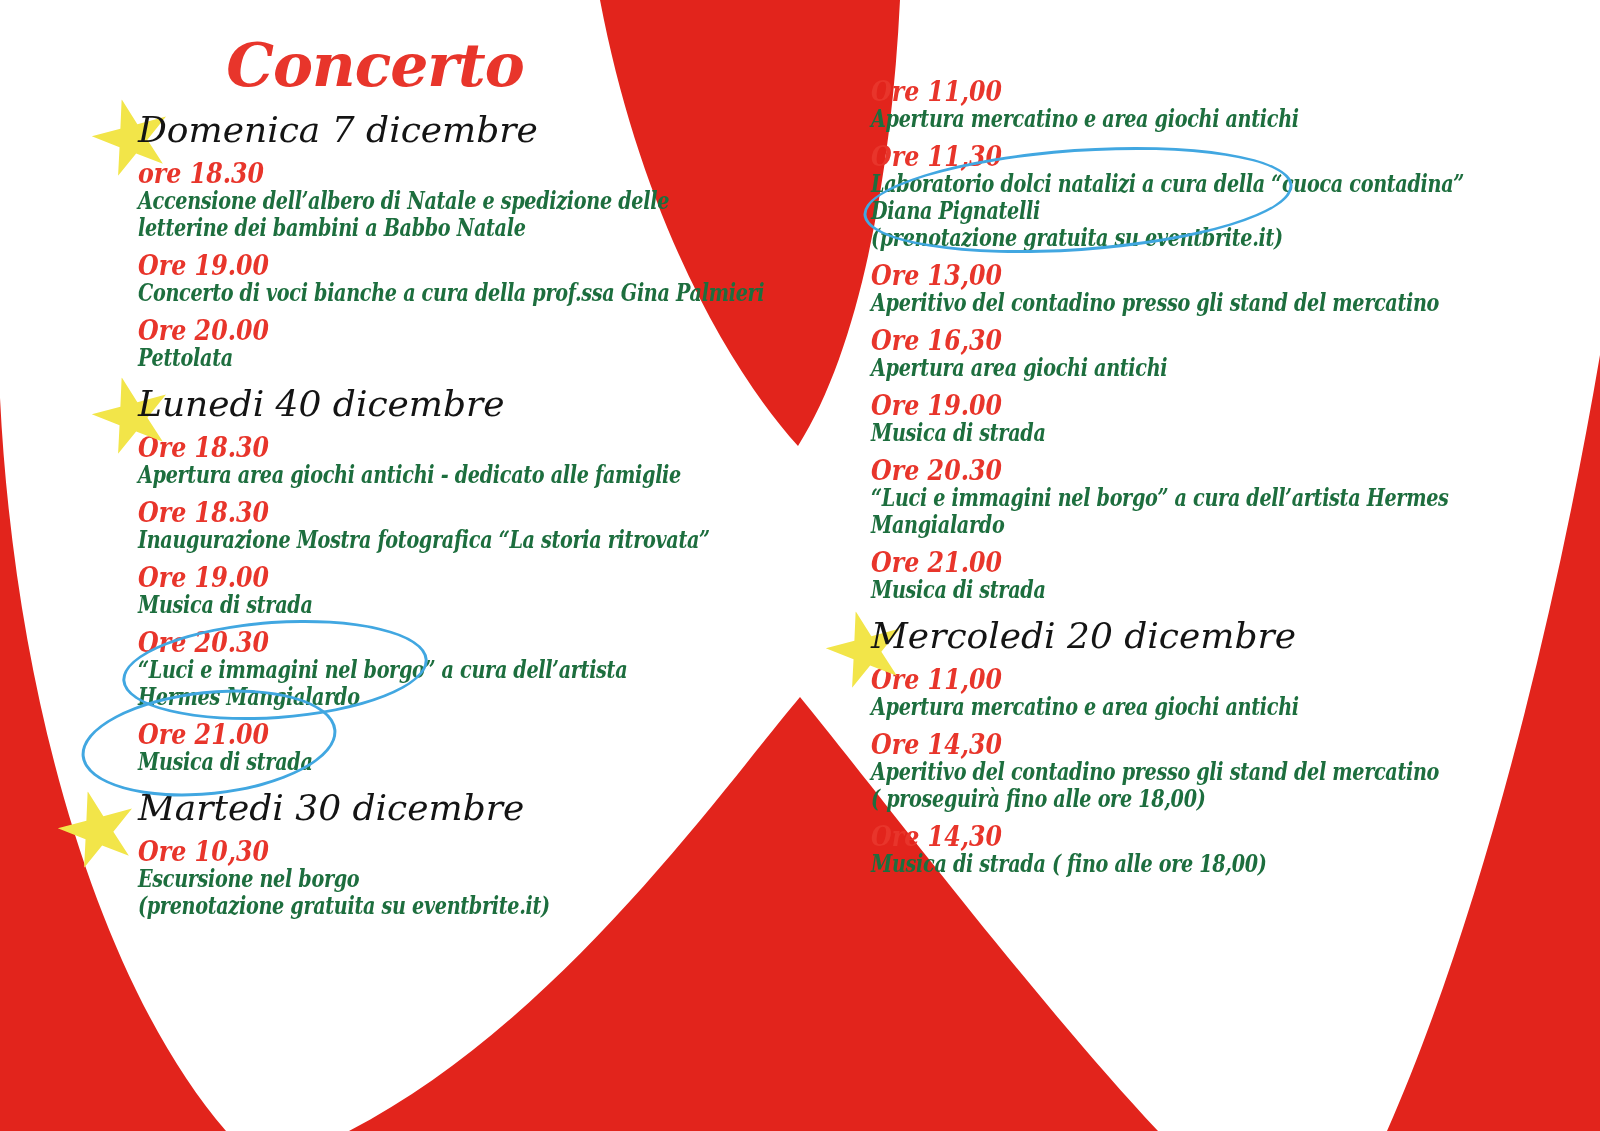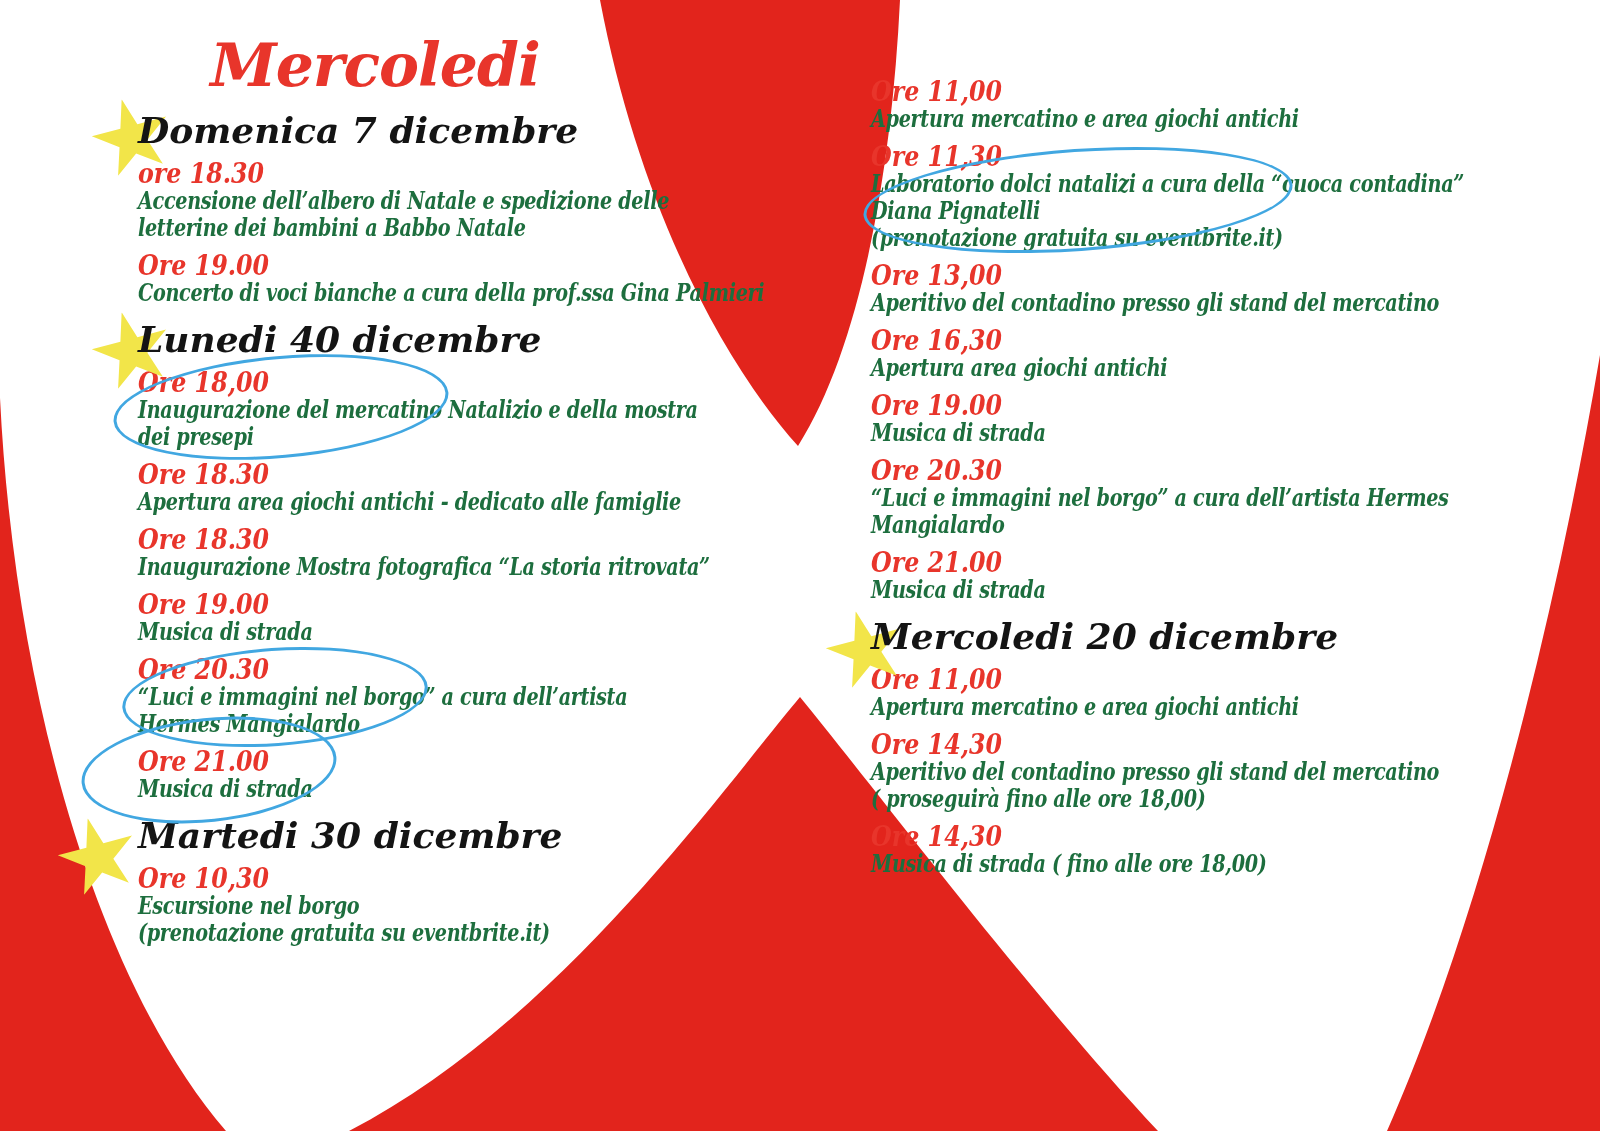--- a/index.html
+++ b/index.html
@@ -18,21 +18,21 @@
     color:var(--title-red,#e8352b);
     text-align:center;letter-spacing:-1px;z-index:5;
   }
 
   .column{position:absolute;z-index:4;}
   #col-0{left:138px;top:102px;width:660px;}
   #col-1{left:871px;top:78px;width:640px;}
 
   .day-heading{
     position:relative;
-    font-size:36px;font-weight:bold;font-style:italic;
+    font-size:36px;font-weight:normal;font-style:italic;
     color:var(--heading-black,#141414);
     line-height:44px;margin:6px 0 8px 0;
     letter-spacing:0px;white-space:nowrap;
   }
   .day-label{position:relative;z-index:2;}
   .star{
     position:absolute;width:80px;height:80px;z-index:1;
     background:var(--star-yellow,#f2e549);
     clip-path:polygon(50% 0%,61% 35%,98% 35%,68% 57%,79% 91%,50% 70%,21% 91%,32% 57%,2% 35%,39% 35%);
   }
@@ -67,40 +67,38 @@
     L1600,0 L1600,355
     C1555,620 1480,920 1387,1131
     L1158,1131
     C1035,1000 880,795 800,697
     C718,795 555,1025 349,1131
     L226,1131
     C100,985 15,700 0,398
     Z"></path>
 </svg>
 
-<div class="page-title">Mercoledi</div>
+<div class="page-title">Concerto</div>
 
 <div class="column" id="col-0">
     <div class="day-heading"><span class="star" style="left: -46px; top: -10px; transform: rotate(-15deg);"></span><span class="day-label">Domenica 7 dicembre</span></div>
     <div class="event">
       <div class="event-time">ore 18.30</div>
       <div class="event-line">Accensione dell’albero di Natale e spedizione delle</div>
       <div class="event-line">letterine dei bambini a Babbo Natale</div>
     </div>
     <div class="event">
       <div class="event-time">Ore 19.00</div>
       <div class="event-line">Concerto di voci bianche a cura della prof.ssa Gina Palmieri</div>
     </div>
+    <div class="event">
+      <div class="event-time">Ore 20.00</div>
+      <div class="event-line">Pettolata</div>
+    </div>
     <div class="day-heading"><span class="star" style="left: -46px; top: -6px; transform: rotate(-15deg);"></span><span class="day-label">Lunedi 40 dicembre</span></div>
-    <div class="event">
-      <div class="event-time">Ore 18,00</div>
-      <div class="event-line">Inaugurazione del mercatino Natalizio e della mostra</div>
-      <div class="event-line">dei presepi</div>
-      <span class="highlight-ellipse" style="left: -25px; top: -13px; width: 330px; height: 96px; transform: rotate(-5deg);"></span>
-    </div>
     <div class="event">
       <div class="event-time">Ore 18.30</div>
       <div class="event-line">Apertura area giochi antichi - dedicato alle famiglie</div>
     </div>
     <div class="event">
       <div class="event-time">Ore 18.30</div>
       <div class="event-line">Inaugurazione Mostra fotografica “La storia ritrovata”</div>
     </div>
     <div class="event">
       <div class="event-time">Ore 19.00</div>

